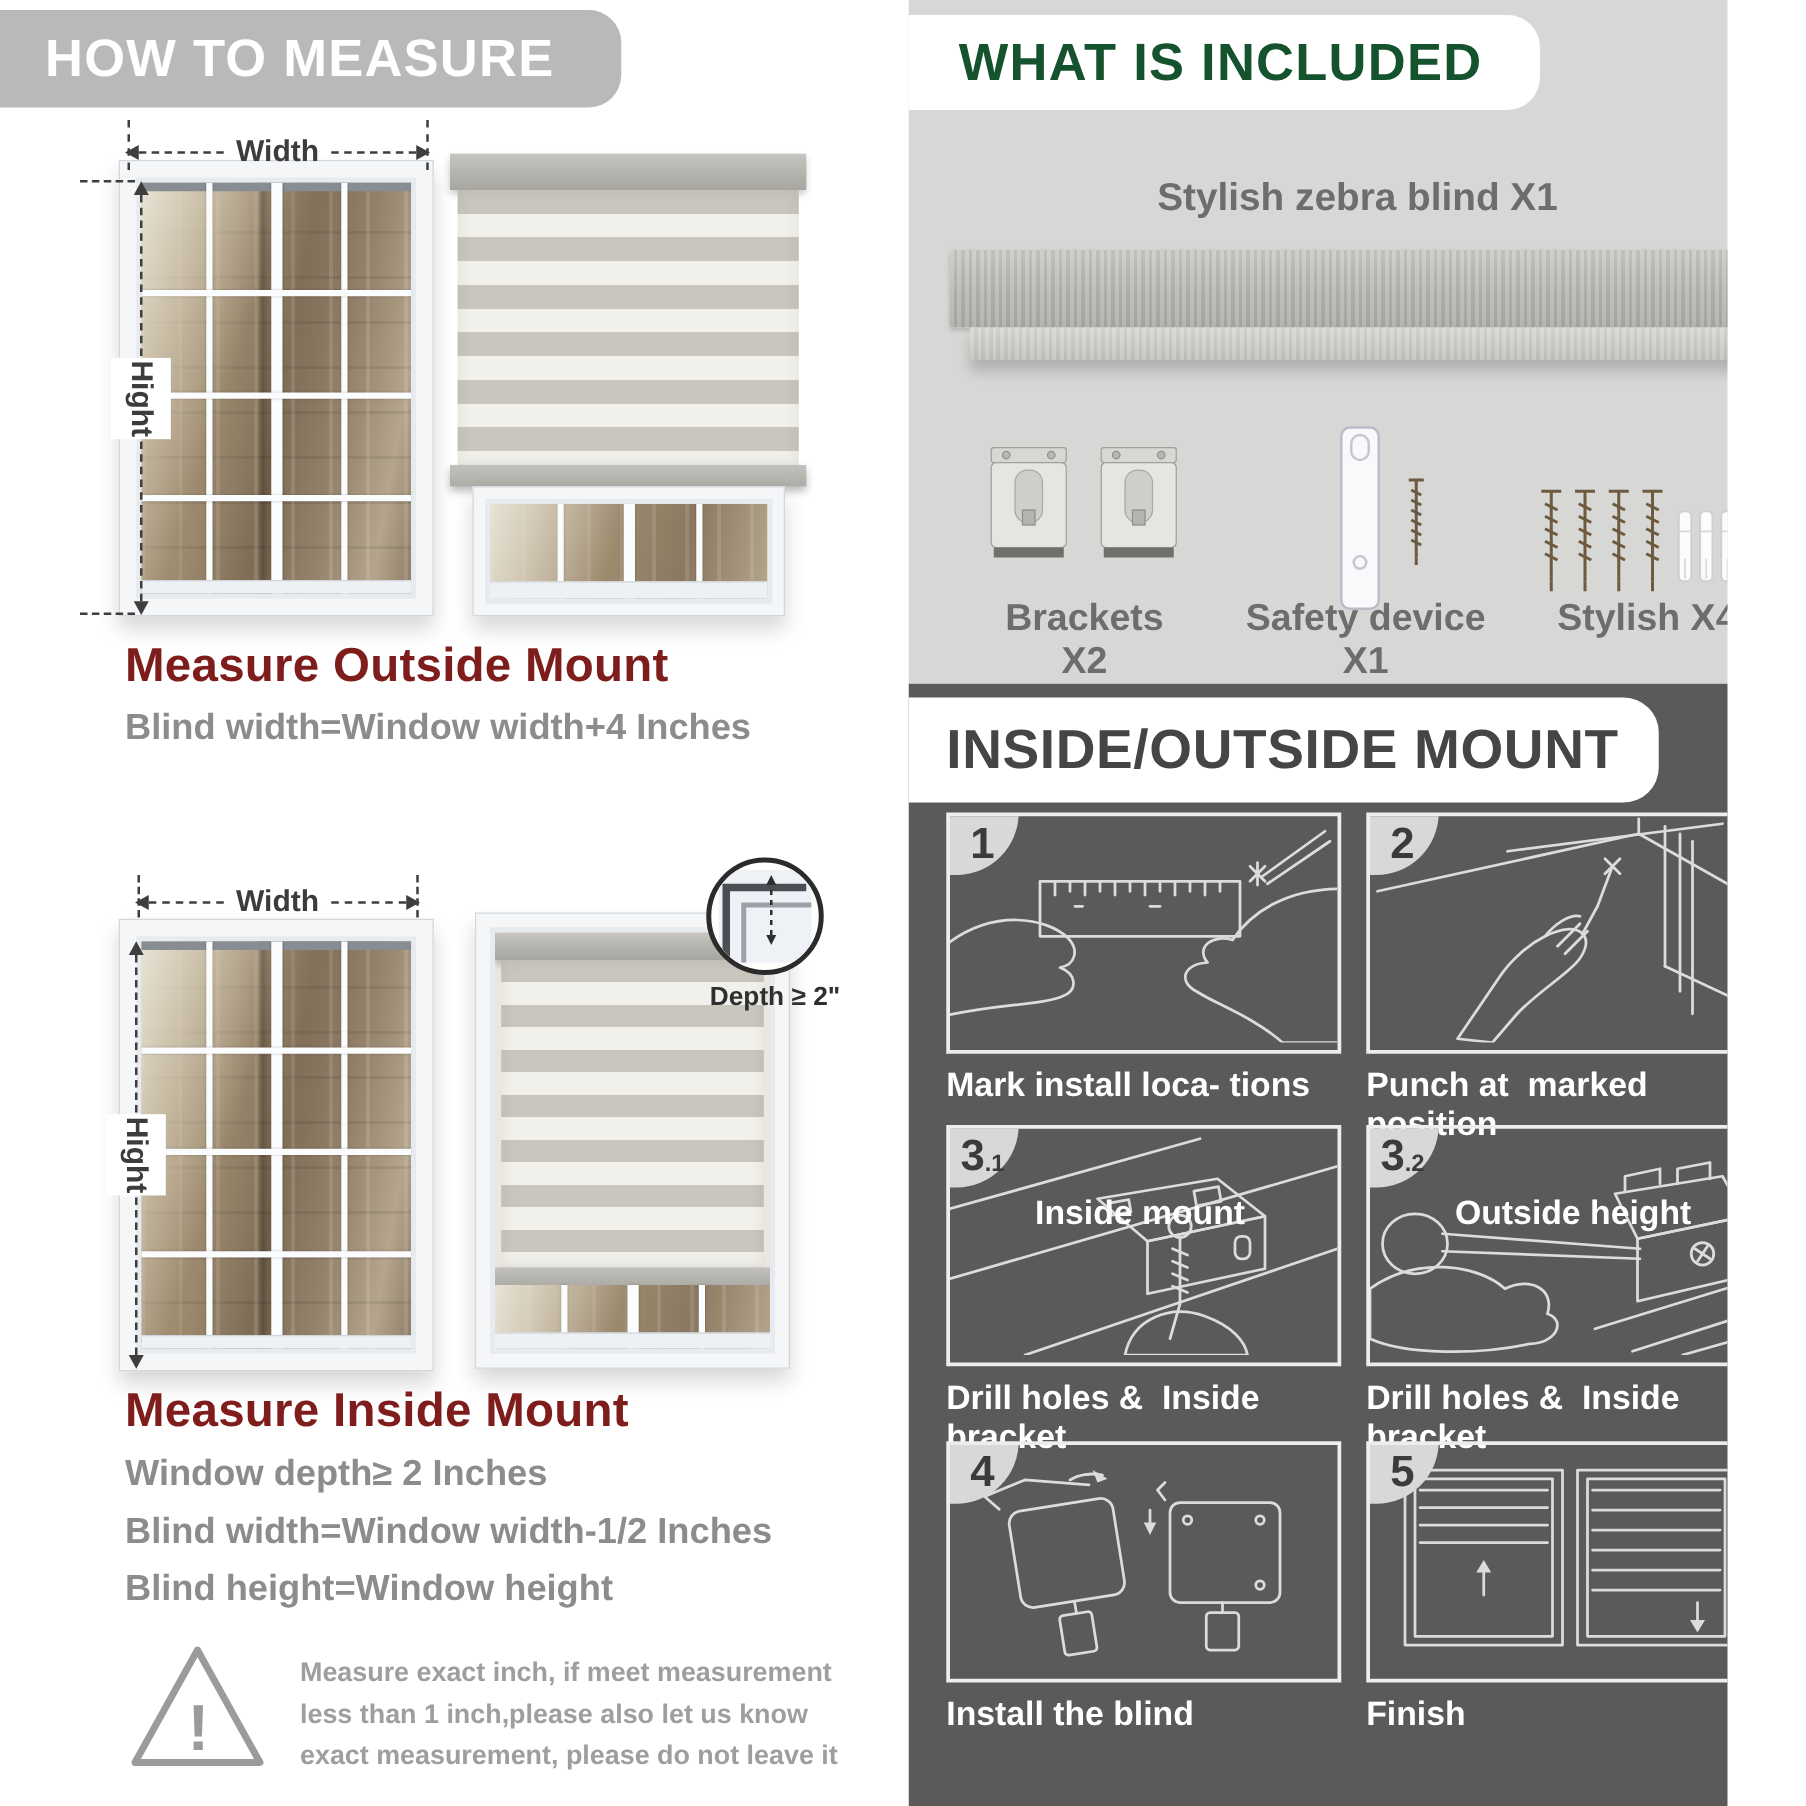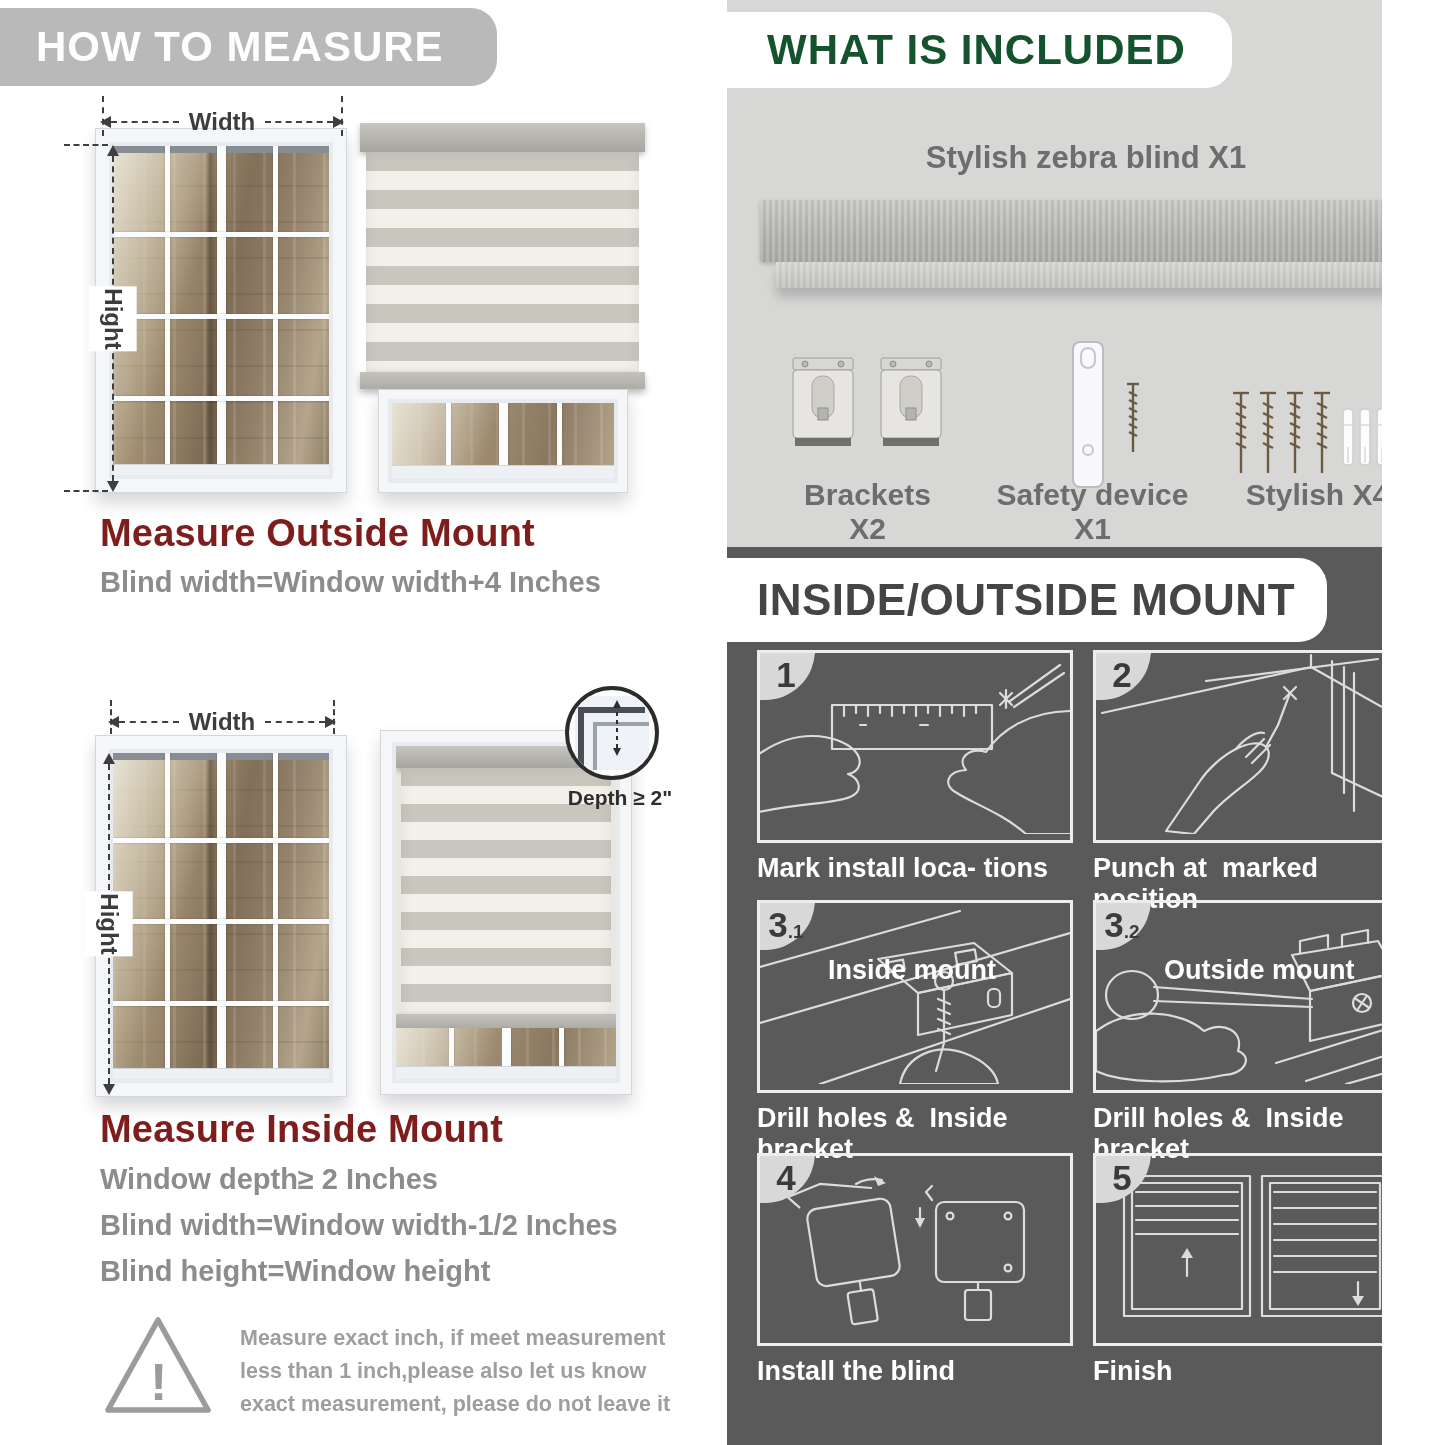--- a/index.html
+++ b/index.html
@@ -437,21 +437,21 @@
     </div>
     <div class="step-caption">Drill holes &amp;  Inside bracket</div>
   </div>
 
   <div class="step" style="left:1093px;top:900px;">
     <div class="frame">
       <div class="badge">
         <span>3</span>
           <span class="sub">.2</span>
       </div>
-      <div class="step-title">Outside mount</div>
+      <div class="step-title">Outside height</div>
       <svg class="art" width="310" height="181" viewBox="0 0 310 181">
         <path d="M196,52 L282,38 L300,70 L214,88 Z"></path>
         <path d="M214,88 L300,70 L300,118 L214,138 Z"></path>
         <polyline points="204,50 204,38 232,32 232,44"></polyline>
         <polyline points="246,44 246,32 272,27 272,40"></polyline>
         <circle cx="266" cy="100" r="9"></circle>
         <line x1="260" y1="96" x2="272" y2="104"></line>
           <line x1="262" y1="106" x2="270" y2="94"></line>
         <ellipse cx="36" cy="92" rx="26" ry="24"></ellipse>
         <line x1="58" y1="84" x2="216" y2="96"></line>

